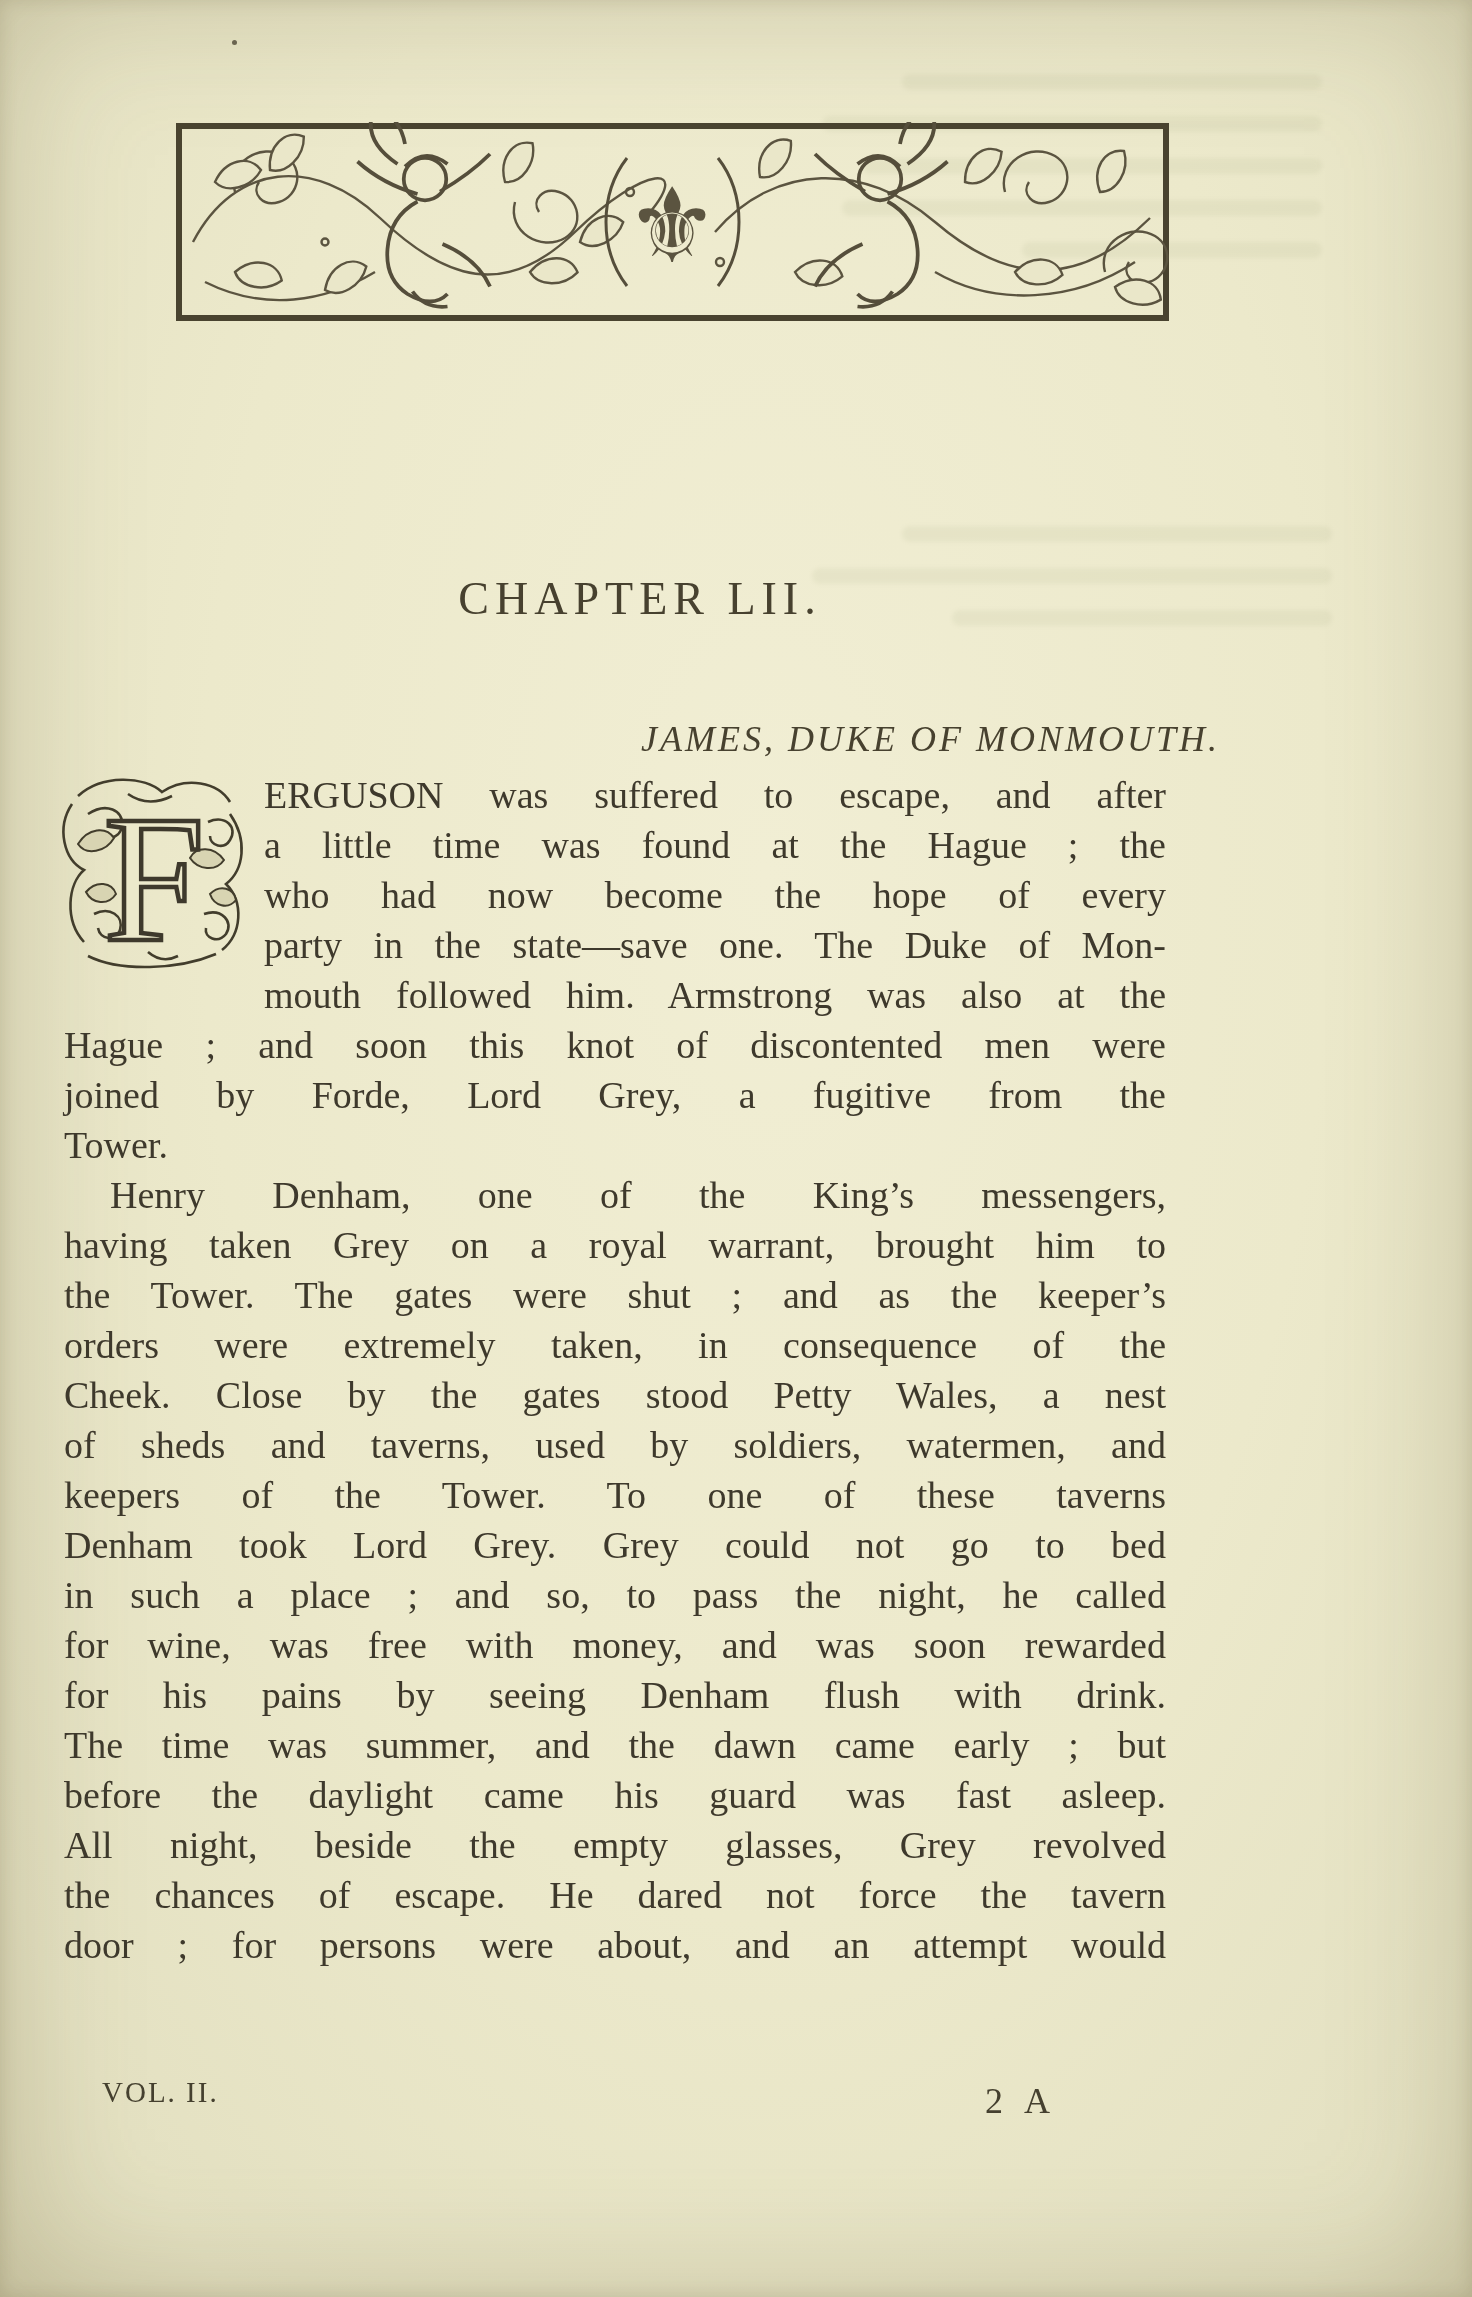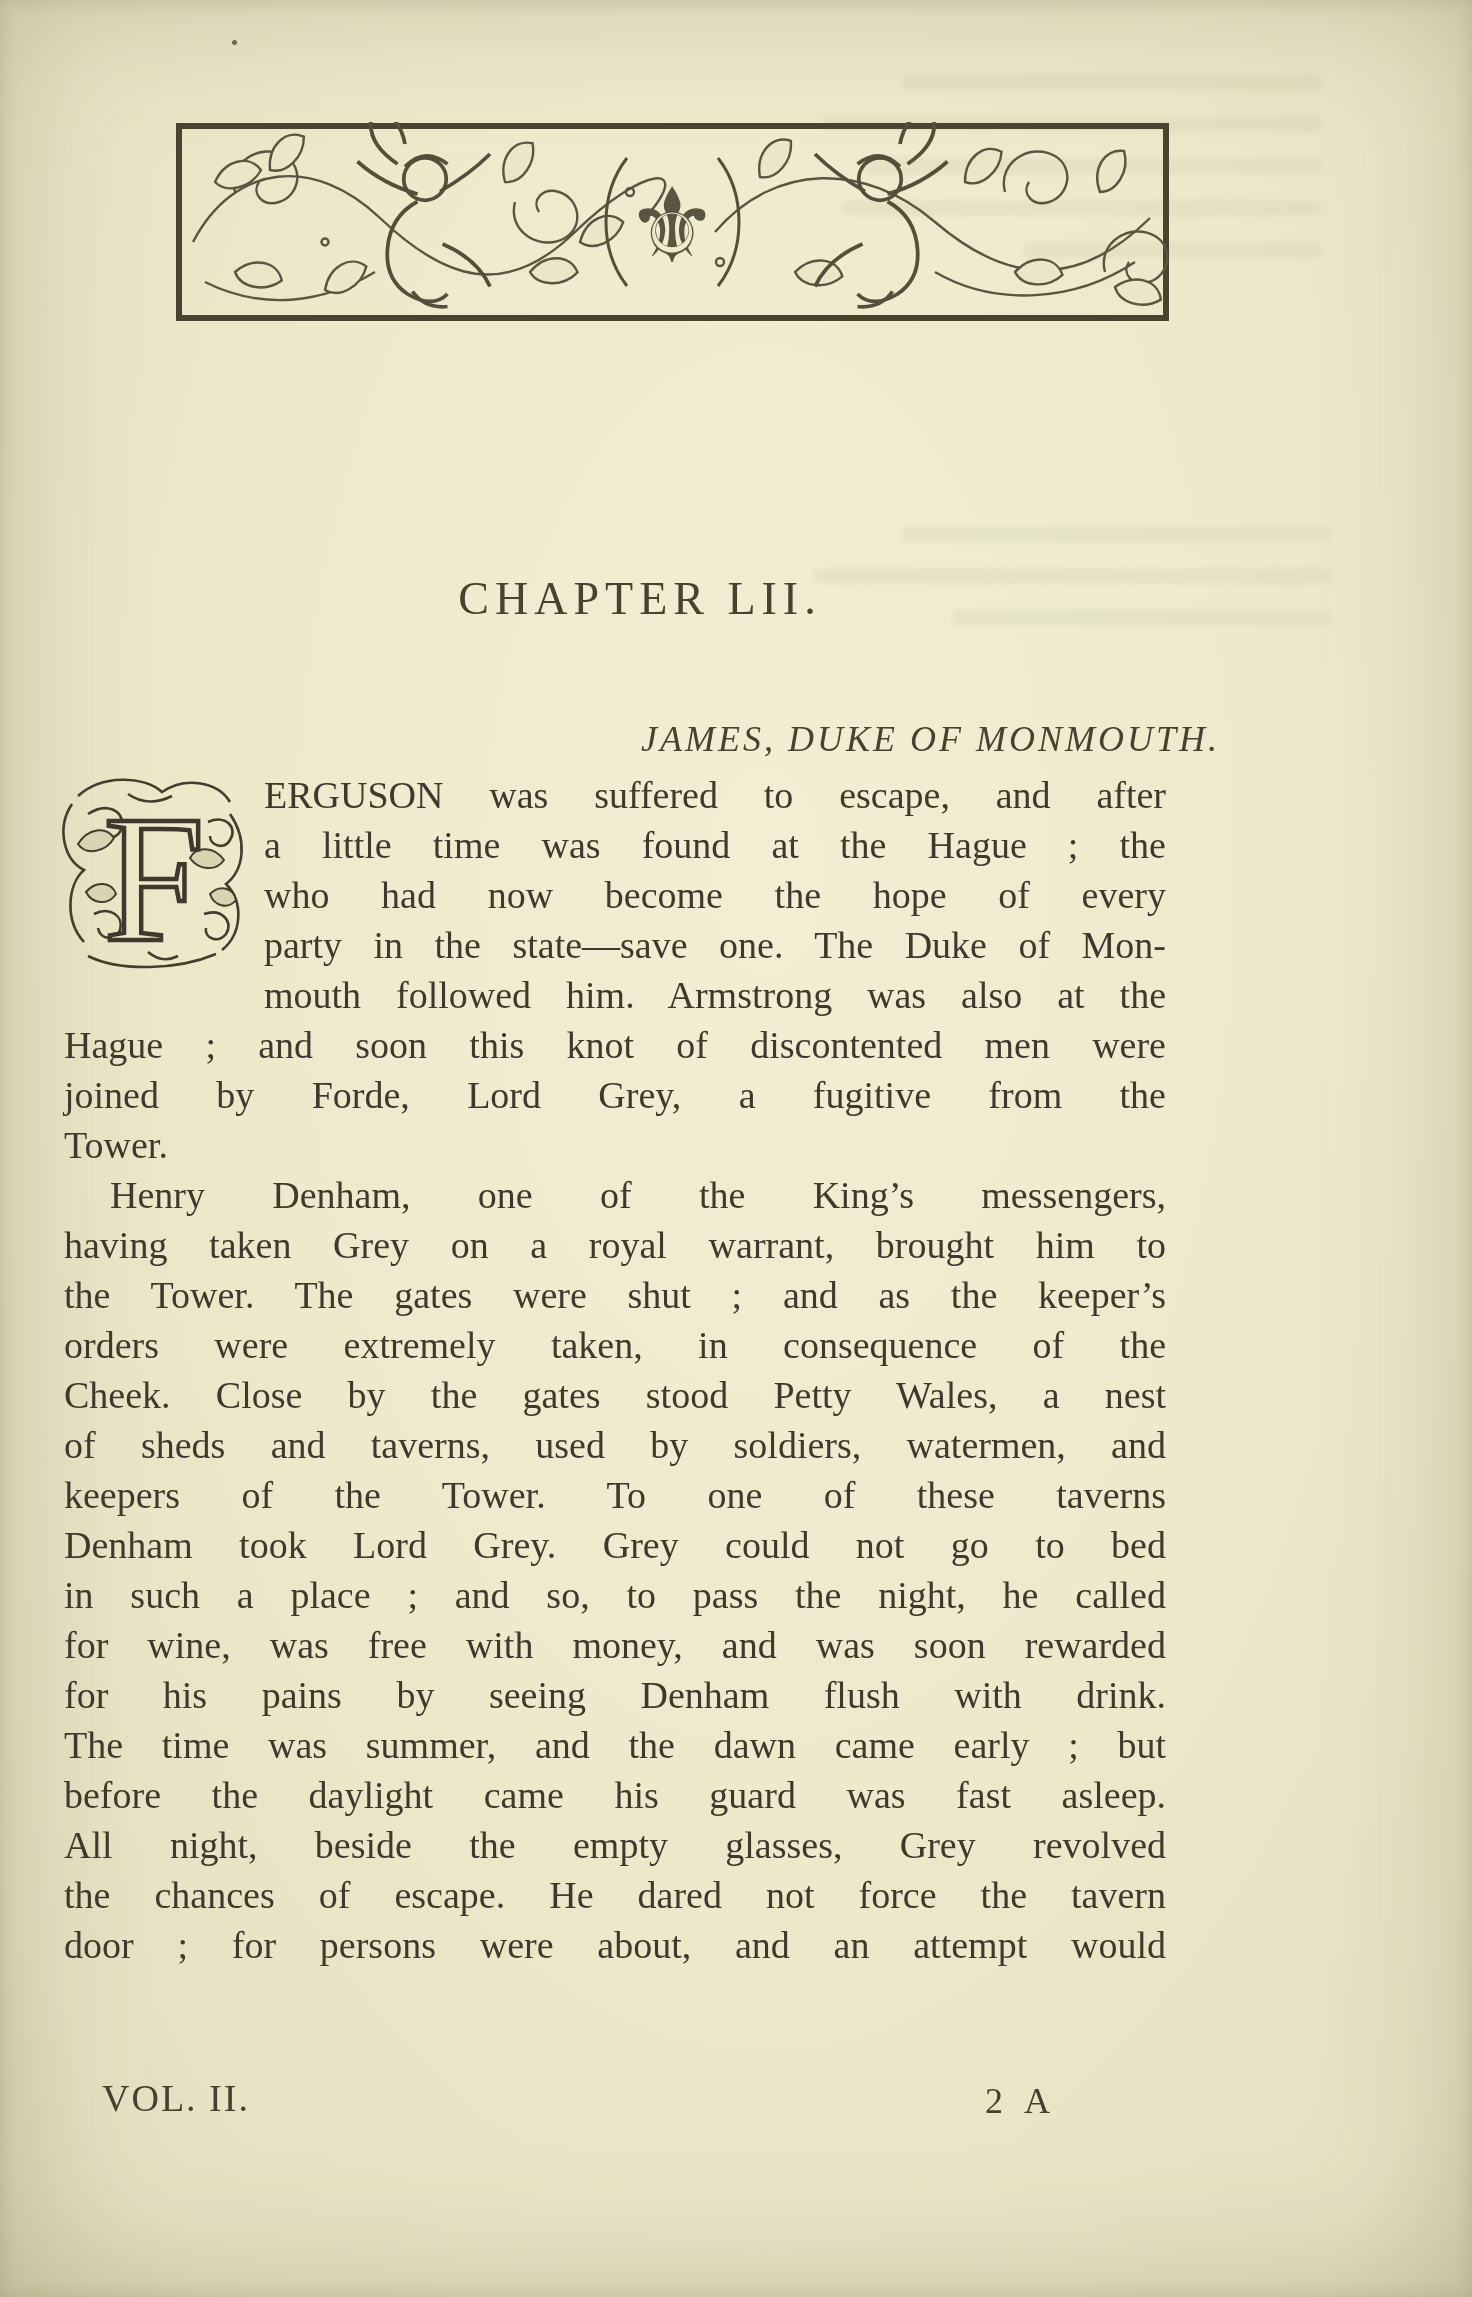--- a/index.html
+++ b/index.html
@@ -39,21 +39,21 @@
   }
   .body-text .line.short{text-align-last:left;}
   .body-text .line.indent{padding-left:46px;}
 
   .dropcap{
     float:left;width:192px;height:198px;margin:4px 14px 0 -6px;
   }
 
   .footer-vol{
     position:absolute;left:102px;top:2076px;
-    font-size:38px;letter-spacing:2px;color:#45402f;
+    font-size:29px;letter-spacing:2px;color:#45402f;
   }
   .footer-sig{
     position:absolute;left:985px;top:2080px;
     font-size:36px;letter-spacing:7px;color:#45402f;
   }
 </style>
 </head>
 <body>
 
 <div class="page">

